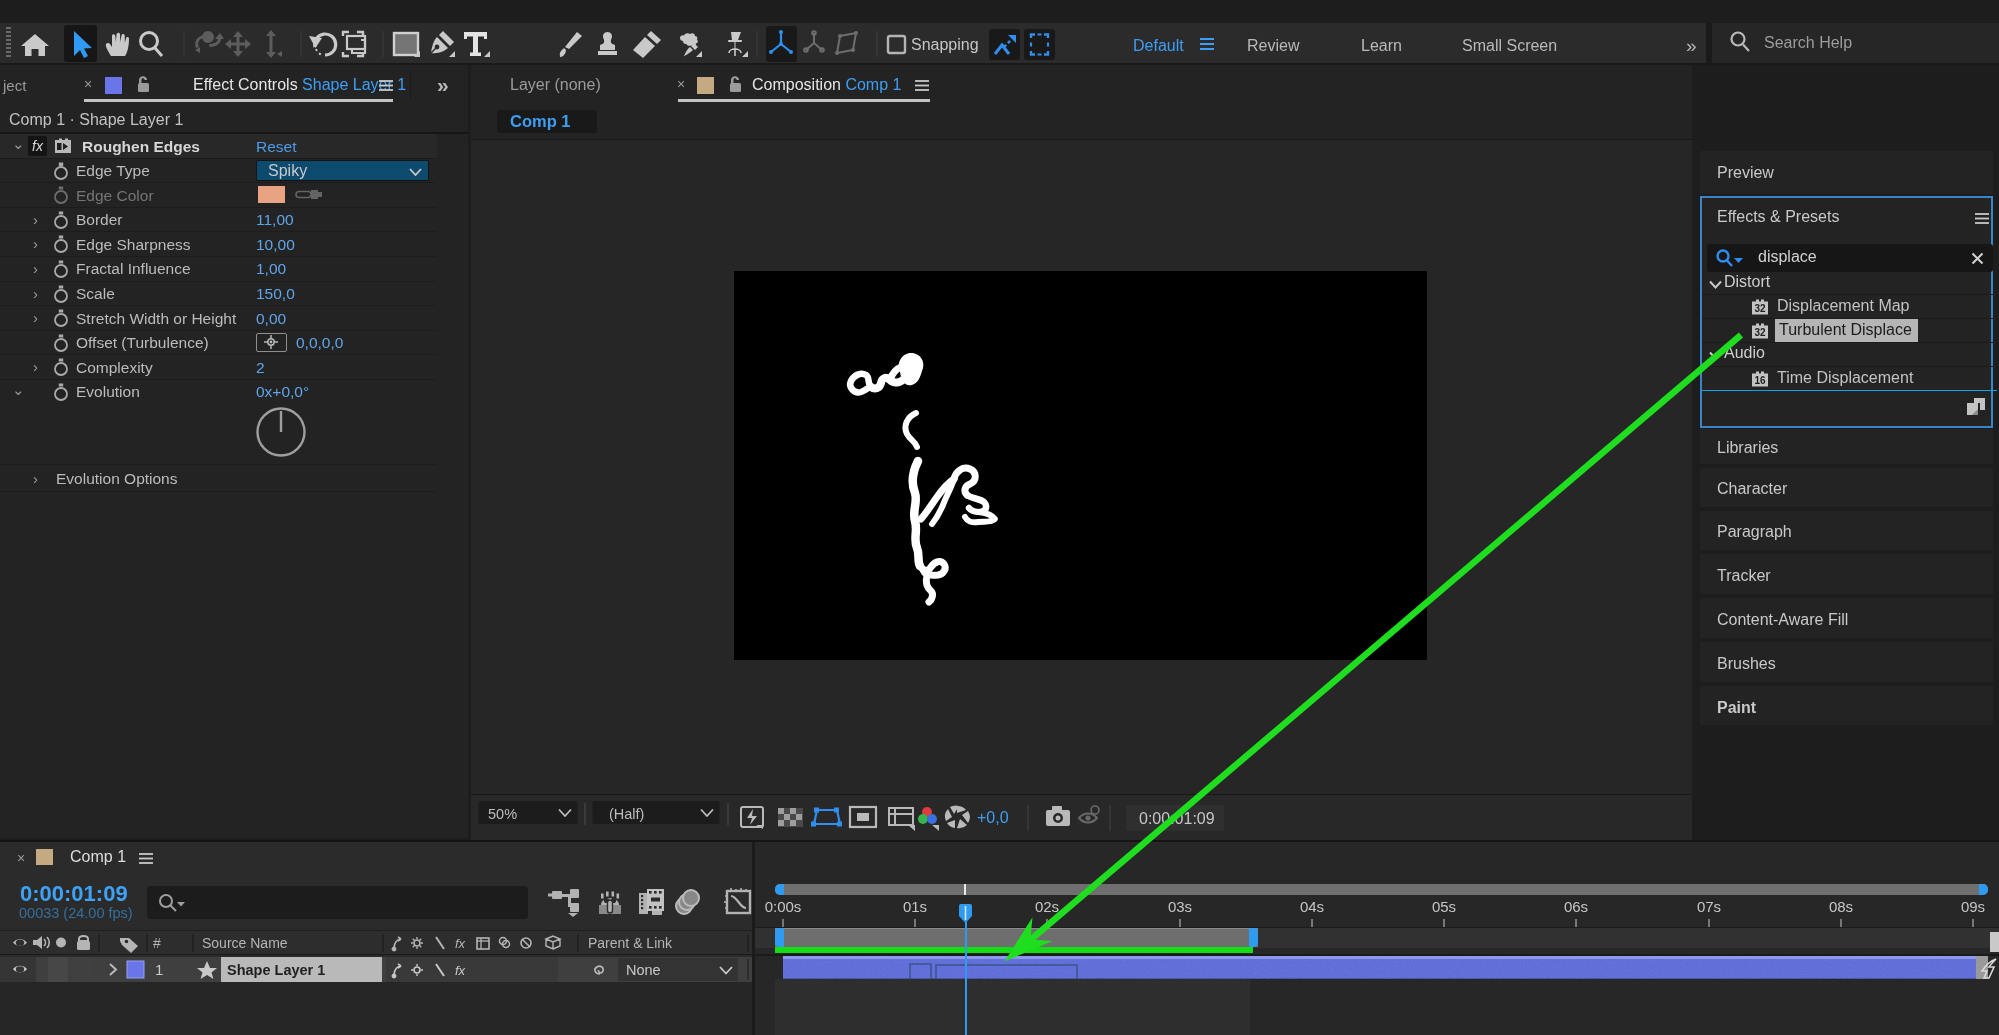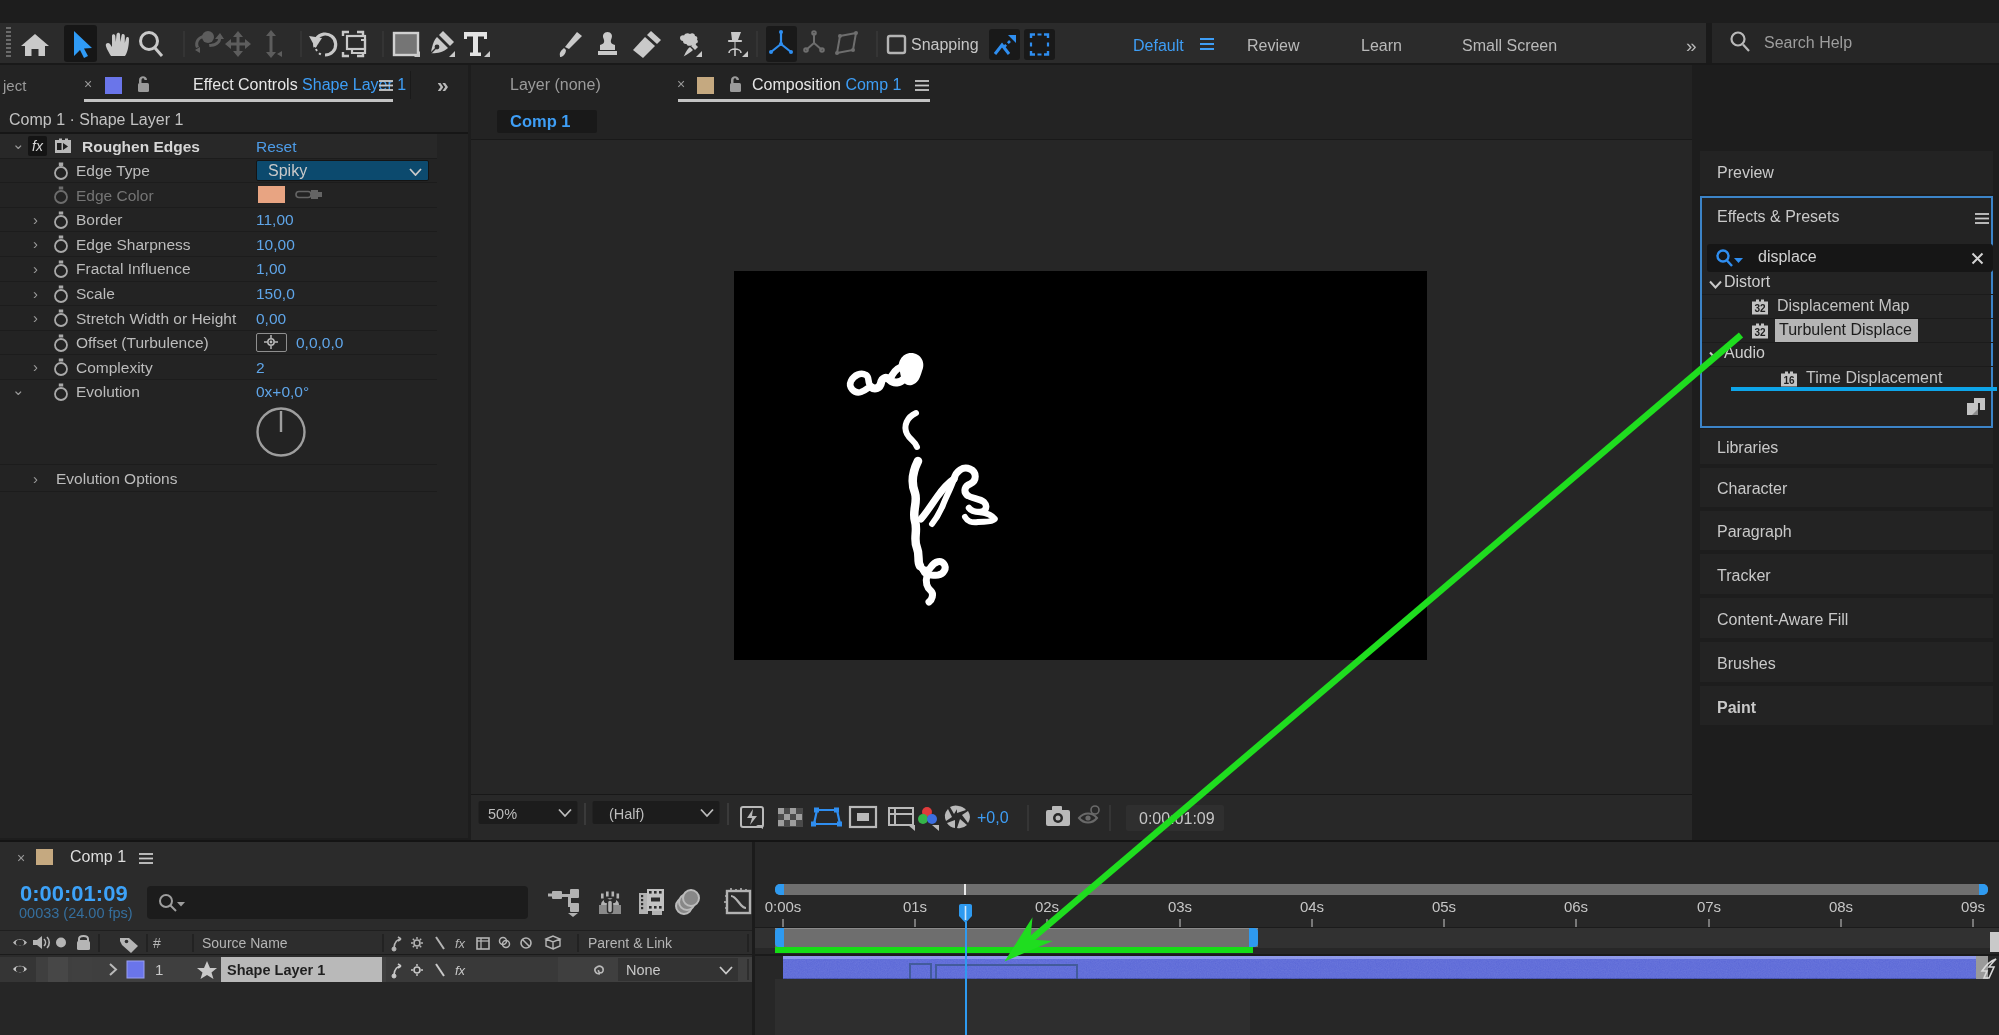--- a/index.html
+++ b/index.html
@@ -518,21 +518,21 @@
             </svg>
           <div class="abs" style="left:73px;top:0;width:143px;height:23px;background:#b5b5b5;"></div>
           <span style="position:absolute;left:77px;top:2px;font-size:16px;color:#1c1c1c;">Turbulent Displace</span>
         </div>
         <div style="position:relative;height:24px;border-bottom:1px solid #1b1b1b;">
           <svg class="abs" style="left:7px;top:8px;" width="13" height="9">
               <path d="M1 1.5 L6.5 7.5 L12 1.5" stroke="#c9c9c9" stroke-width="2" fill="none"></path>
             </svg>
           <span style="position:absolute;left:22px;top:1px;font-size:16px;color:#cecece;">Audio</span>
         </div>
-        <div style="position:relative;height:24px;border-bottom:4px solid #0ea5e9;margin-left:29px;">
+        <div style="position:relative;height:24px;border-bottom:1px solid #0ea5e9;">
           <svg class="abs" style="left:49px;top:3px;" width="18" height="18" viewBox="0 0 18 18">
               <path d="M1 3.5 L5 3.5 L5 1.5 L8 1.5 L8 3.5 L10 3.5 L10 1.5 L13 1.5 L13 3.5 L17 3.5 L17 16.5 L1 16.5 Z" fill="#c3c3c3"></path>
               <text x="3.4" y="13.5" font-size="10" font-weight="bold" fill="#1d1d1d">16</text>
             </svg>
           <span style="position:absolute;left:75px;top:2px;font-size:16px;color:#c3c3c3;">Time Displacement</span>
         </div>
         <div style="position:relative;height:31px;">
           <svg class="abs" style="left:264px;top:6px;" width="20" height="19" viewBox="0 0 20 19">
             <path d="M1 6 L12 6 L12 18 L1 18 Z" fill="#c3c3c3"></path>
             <path d="M8 1 L19 1 L19 13 L14 13 L14 6 L8 6 Z" fill="#c3c3c3"></path>

